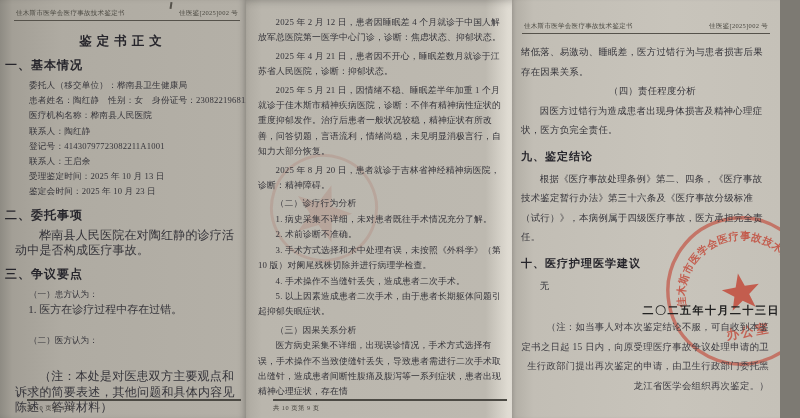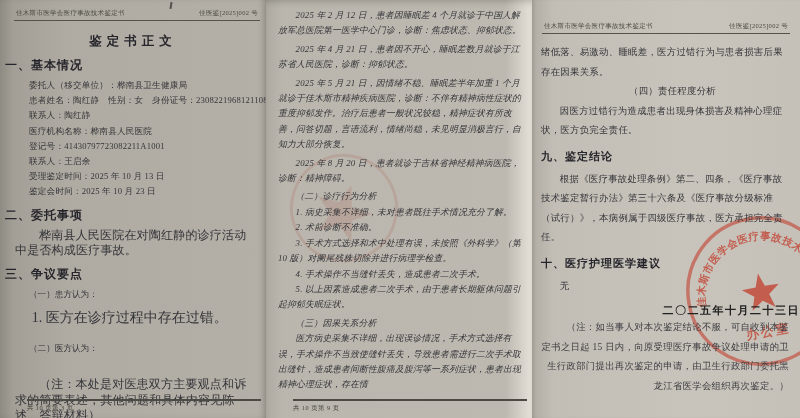--- a/index.html
+++ b/index.html
@@ -1,20 +1,20 @@
 <!DOCTYPE html>
 <html><head>
 <meta charset="utf-8">
 <style>
   html,body{margin:0;padding:0;background:#7d7a73;}
   .sheet{display:flex;width:800px;height:418px;overflow:hidden;}
   .page{position:relative;height:418px;overflow:hidden;z-index:0;
         font-family:"Liberation Serif","DejaVu Serif",serif;color:#35343a;}
   .page *{margin:0;}
-  .page1{width:266px;background:linear-gradient(90deg,#8e8b83 0%,#a39f96 5%,#afaba2 25%,#b4b0a7 100%);
+  .page1{width:246px;background:linear-gradient(90deg,#8e8b83 0%,#a39f96 5%,#afaba2 25%,#b4b0a7 100%);
          box-shadow:inset -5px 0 7px -4px rgba(0,0,0,.3);}
   .page2{width:266px;background:linear-gradient(90deg,#aeaaa1 0%,#bab6ad 6%,#bdb9b0 90%,#d9d5cc 97%,#e6e2d9 100%);
          box-shadow:inset 0 5px 8px -5px rgba(0,0,0,.28);}
   .page3{width:268px;background:linear-gradient(90deg,#b1ada4 0%,#c2beb5 8%,#c8c4bb 60%,#c5c1b8 100%);
          box-shadow:inset 3px 0 5px -3px rgba(0,0,0,.22);}
 
   .pghead{display:flex;justify-content:space-between;align-items:flex-end;
           font-size:6.5px;color:#4a4840;border-bottom:1.5px solid #55524b;
           padding:0 2px 2px 2px;margin:9px 6px 0 14px;letter-spacing:.3px;}
   .page3 .pghead{margin-top:22px;margin-left:10px;margin-right:10px;}
@@ -22,25 +22,25 @@
   .title{text-align:center;font-size:12.5px;font-weight:700;color:#26252b;
          letter-spacing:5px;margin:12px 0 7px 0;}
   .sec{font-size:12px;font-weight:700;color:#26252b;margin:7px 8px 4px 5px;letter-spacing:1px;}
   .page3 .sec{font-size:11px;margin:8px 8px 6px 9px;}
 
   .field{font-size:8.6px;line-height:15.2px;margin-left:29px;margin-right:0;
          white-space:nowrap;letter-spacing:.2px;}
   .body{font-size:12px;line-height:15.5px;margin:0 10px 0 15px;letter-spacing:.2px;}
   .ind{text-indent:2em;}
   .subhead{margin-left:29px;font-size:8.6px;line-height:15.5px;}
-  .item{font-size:14px;line-height:15.5px;margin:8px 10px 0 15px;text-indent:1.2em;}
+  .item{font-size:11px;line-height:15.5px;margin:0 10px 0 15px;text-indent:1.2em;}
   .gap{margin-top:15px;}
   .note1{margin-top:21px;}
 
-  .page2 .flow{padding-top:5px;font-style:italic;}
+  .page2 .flow{padding-top:12px;}
   .page2 p{font-size:8.8px;line-height:15.4px;margin:0 11px 0 12px;
            text-indent:2em;letter-spacing:.2px;}
   .page2 p.ph{margin-top:3px;}
 
   .page3 .flow{padding-top:0;}
   .page3 p{font-size:9.4px;line-height:19.5px;margin:0 11px 0 9px;letter-spacing:.3px;}
   .page3 p.ind{text-indent:2em;}
   .page3 p.sub{text-indent:1.6em;text-align:center;}
 
   .date-line{text-align:right;font-size:11px;font-weight:600;color:#222;
@@ -73,22 +73,22 @@
   <section class="page page1">
     <span class="artifact-tick"></span>
     <div class="pghead">
       <span>佳木斯市医学会医疗事故技术鉴定书</span>
       <span>佳医鉴[2025]002 号</span>
     </div>
     <h1 class="title">鉴定书正文</h1>
     <h2 class="sec">一、基本情况</h2>
     <p class="field">委托人（移交单位）：桦南县卫生健康局</p>
     <p class="field">患者姓名：陶红静　性别：女　身份证号：230822196812110865</p>
+    <p class="field">医疗机构名称：桦南县人民医院</p>
     <p class="field">联系人：陶红静</p>
-    <p class="field">医疗机构名称：桦南县人民医院</p>
     <p class="field">登记号：41430797723082211A1001</p>
     <p class="field">联系人：王启余</p>
     <p class="field">受理鉴定时间：2025 年 10 月 13 日</p>
     <p class="field">鉴定会时间：2025 年 10 月 23 日</p>
     <h2 class="sec">二、委托事项</h2>
     <p class="body ind">桦南县人民医院在对陶红静的诊疗活动中是否构成医疗事故。</p>
     <h2 class="sec">三、争议要点</h2>
     <p class="subhead">（一）患方认为：</p>
     <p class="item">1. 医方在诊疗过程中存在过错。</p>
     <p class="subhead gap">（二）医方认为：</p>

